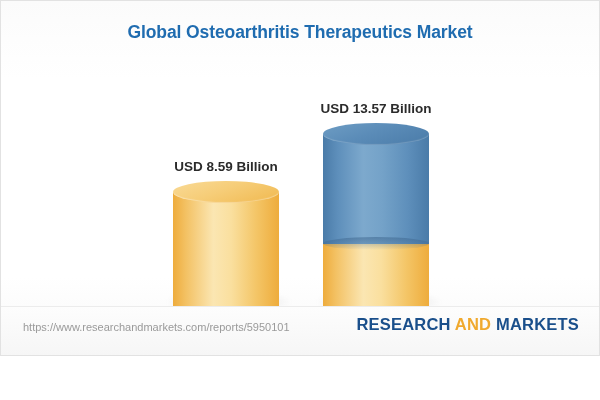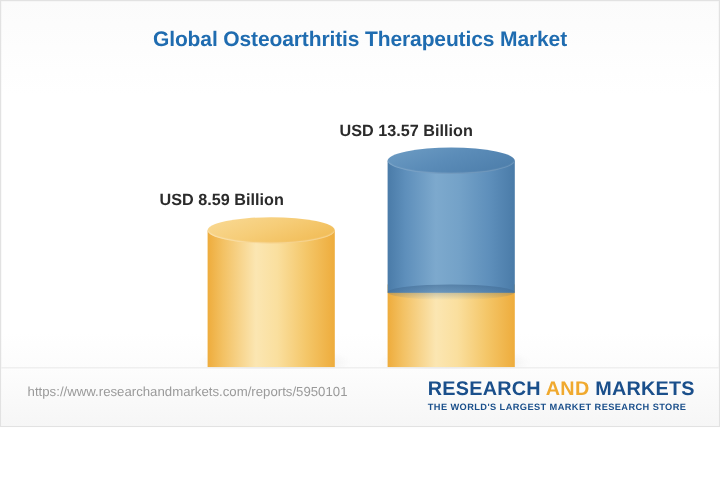--- a/index.html
+++ b/index.html
@@ -59,20 +59,21 @@
     bottom: 47px;
   }
   .bar-group.g2023 { left: 172px; width: 106px; }
   .bar-group.g2030 { left: 322px; width: 106px; }
 
   
   .value-label {
     position: absolute;
     left: -40px;
     width: 186px;
+    text-align: center;
     font-size: 13.5px;
     font-weight: bold;
     color: #2b2b2b;
     white-space: nowrap;
   }
   .g2023 .value-label { bottom: 132px; }
   .g2030 .value-label { bottom: 190px; }
 
   
   .cat-label {
@@ -182,21 +183,21 @@
     left: 22px;
     top: 14px;
     font-size: 11px;
     color: #9a9a9a;
     text-align: center;
   }
   .logo {
     position: absolute;
     right: 20px;
     top: 8px;
-    text-align: left;
+    text-align: right;
   }
   .logo-main {
     font-size: 16.5px;
     font-weight: bold;
     letter-spacing: 0.2px;
     color: #1a4f8b;
     white-space: nowrap;
   }
   .logo-and { color: #f0a92e; }
   .logo-tag {
@@ -250,17 +251,16 @@
       <div class="cat-label">2034</div>
     </div>
 
   </div>
 
   <div class="footer">
     <div class="footer-url">https://www.researchandmarkets.com/reports/5950101</div>
 
     <div class="logo">
       <div class="logo-main"><span>RESEARCH </span><span class="logo-and">AND</span><span> MARKETS</span></div>
-      <div class="logo-tag">THE WORLD'S LARGEST MARKET RESEARCH STORE</div>
     </div>
   </div>
 
 </div>
 
 </body></html>

